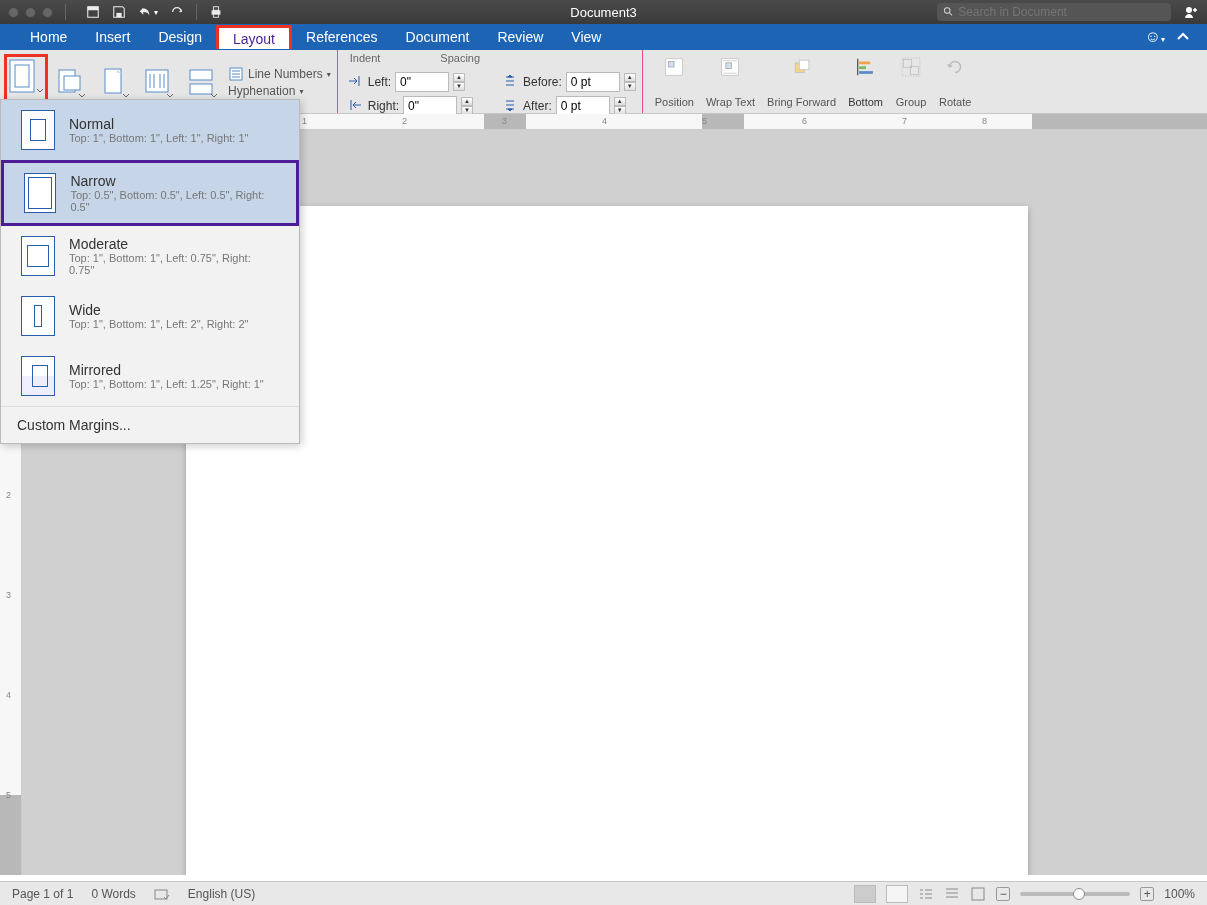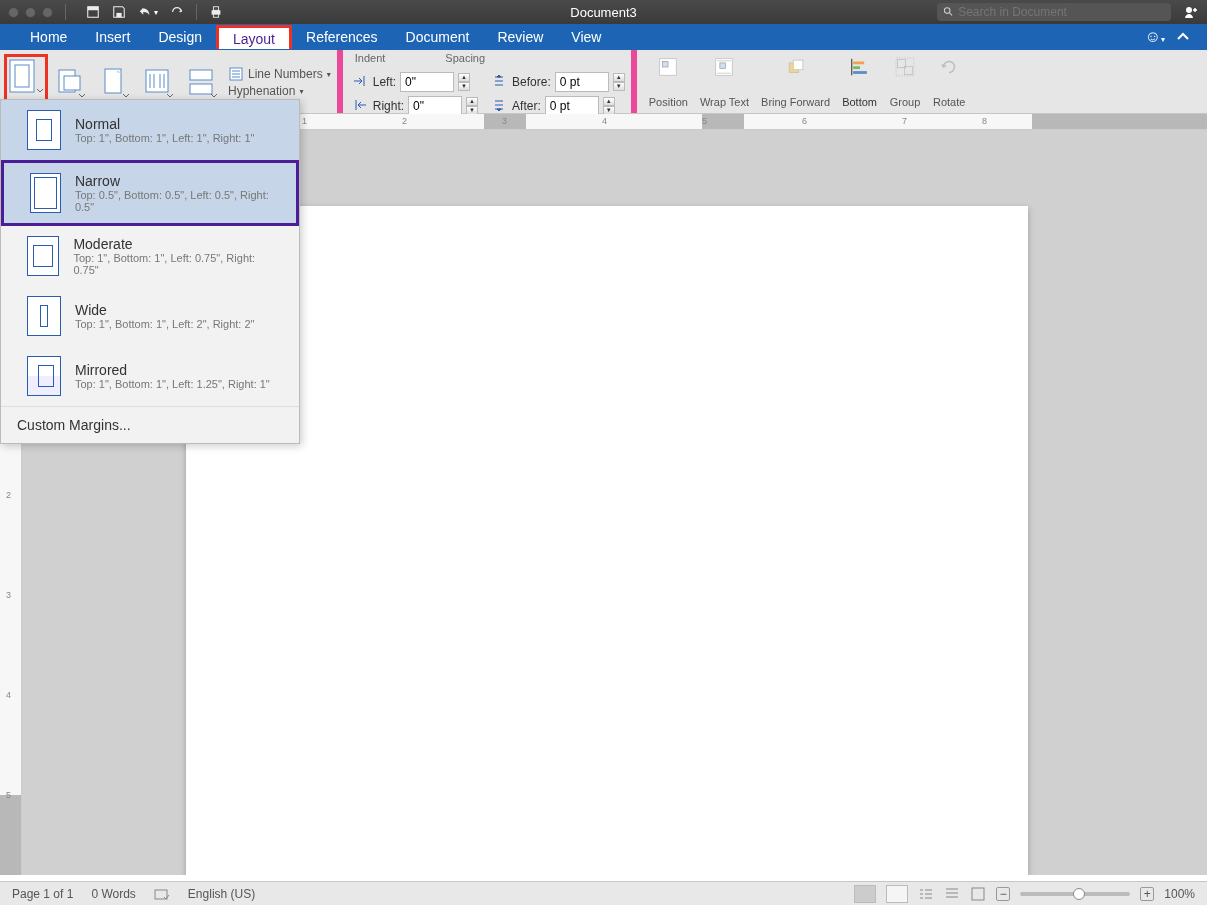--- a/index.html
+++ b/index.html
@@ -20,21 +20,21 @@
 
 
 .menubar { height:26px; background:#1e64b4; display:flex; align-items:center; padding-left:16px; color:#fff; font-size:14px; }
 .menubar .tab { padding:0 14px; height:24px; display:flex; align-items:center; cursor:pointer; }
 .menubar .tab.active { background:#fff; color:#4c1d95; border:3px solid #ed3123; border-bottom:none; }
 .menubar .right { margin-left:auto; display:flex; gap:10px; padding-right:16px; align-items:center; }
 .menubar .right svg { width:16px; height:16px; fill:#fff; }
 
 
 .ribbon { height:64px; background:#e6e6e6; border-bottom:1px solid #c6c6c6; display:flex; position:relative; }
-.rgroup { display:flex; align-items:flex-start; padding:4px 6px; border-right:6px solid #ec4899; height:100%; }
+.rgroup { display:flex; align-items:flex-start; padding:4px 6px; border-right:1px solid #ec4899; height:100%; }
 .big-btn { display:flex; flex-direction:column; align-items:center; justify-content:center; height:56px; padding:2px 6px; gap:18px; font-size:11px; color:#555; cursor:pointer; }
 .big-btn svg { width:32px; height:32px; }
 .small-stack { display:flex; flex-direction:column; gap:2px; justify-content:center; height:56px; margin-left:4px; font-size:12px; }
 .small-stack .row { display:flex; align-items:center; gap:4px; }
 .small-stack svg { width:16px; height:16px; }
 .sm-label { font-size:12px; color:#555; }
 .margins-hl { border:3px solid #ed3123; padding:2px; }
 .spin-row { display:flex; align-items:center; gap:4px; font-size:12px; }
 .spin-row input { width:54px; height:20px; border:1px solid #bbb; background:#fff; font-size:12px; padding:0 4px; }
 .spinners { display:flex; flex-direction:column; }
@@ -45,21 +45,21 @@
 .ruler-h { position:absolute; top:114px; left:22px; right:0; height:16px; background:#f7f7f7; border-bottom:1px solid #ccc; font-size:9px; color:#888; }
 .ruler-h .dark { position:absolute; top:0; bottom:0; background:#b8b8b8; }
 .ruler-h .tick { position:absolute; top:2px; }
 .ruler-v { position:absolute; top:130px; left:0; width:22px; bottom:30px; background:#f7f7f7; border-right:1px solid #ccc; font-size:9px; color:#888; }
 .ruler-v .tick { position:absolute; left:6px; }
 .canvas-area { position:absolute; top:130px; left:22px; right:0; bottom:30px; background:#d0d0d0; overflow:hidden; }
 .page { position:absolute; top:76px; left:164px; width:842px; height:670px; background:#fff; box-shadow:0 2px 6px rgba(0,0,0,.25); }
 
 
 .margins-menu { position:absolute; top:99px; left:0; width:300px; background:#f2f2f2; border:1px solid #bbb; box-shadow:2px 2px 8px rgba(0,0,0,.2); z-index:50; }
-.margins-menu .item { display:flex; align-items:center; padding:10px 26px; gap:14px; cursor:pointer; }
+.margins-menu .item { display:flex; align-items:center; padding:10px 20px; gap:14px; cursor:pointer; }
 .margins-menu .item.hover { background:#c6d5e8; }
 .margins-menu .item.sel { border:3px solid #4c1d95;align-items:center; }
 .micon { width:34px; height:40px; border:1px solid #2a5db0; position:relative; background:#fff; }
 .micon::after { content:""; position:absolute; border:1px solid #2a5db0; }
 .mi-normal::after { top:8px; bottom:8px; left:8px; right:8px; }
 .mi-narrow::after { top:3px; bottom:3px; left:3px; right:3px; }
 .mi-moderate::after { top:8px; bottom:8px; left:5px; right:5px; }
 .mi-wide::after { top:8px; bottom:8px; left:12px; right:12px; }
 .mi-mirror::after { top:8px; bottom:8px; left:10px; right:6px; }
 .mi-mirror { background:linear-gradient(#fff 50%,#eef 50%); }
@@ -201,21 +201,21 @@
           <span class="caret">▾</span>
       </div>
     </div>
   </div>
 
   <div class="rgroup" style="flex-direction:column;gap:2px;padding-top:2px">
     <div style="display:flex;gap:60px;padding:0 6px">
       <div class="grp-head">Indent</div>
       <div class="grp-head">Spacing</div>
     </div>
-    <div style="display:flex;gap:10px">
+    <div style="display:flex;gap:26px">
       <div class="small-stack" style="gap:4px">
         <div class="spin-row">
           <svg width="14" height="14">
               <path d="M1 7h8M6 4l3 3-3 3M11 2v10" stroke="#2a5db0" fill="none"></path>
             </svg>
           <span>Left:</span>
           <input value="0&quot;" style="">
           <div class="spinners">
               <div>▲</div>
               <div>▼</div>

